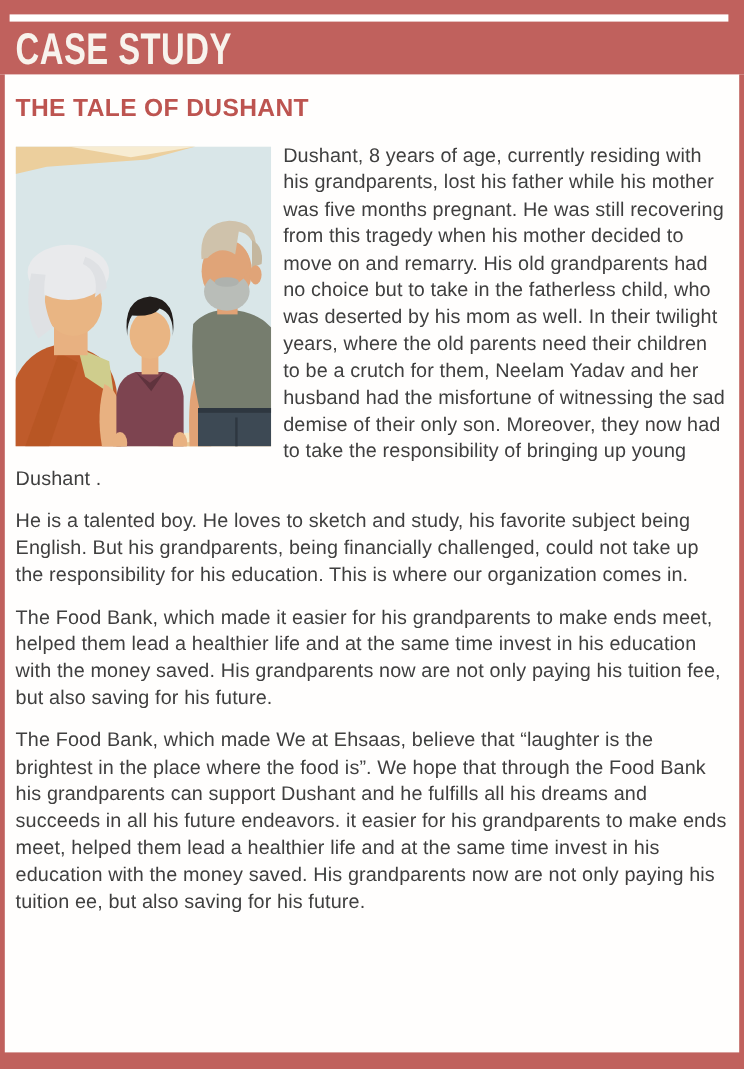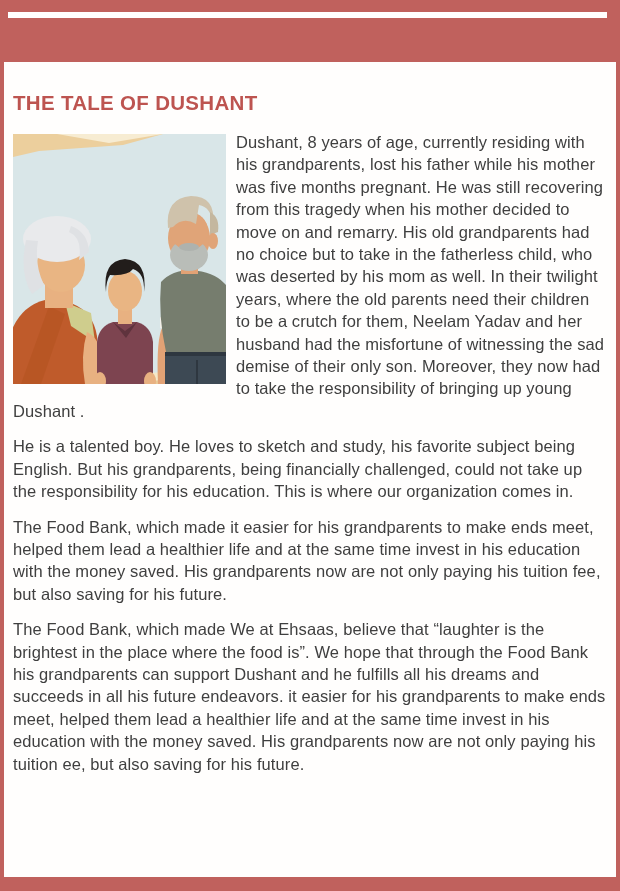--- a/index.html
+++ b/index.html
@@ -26,21 +26,21 @@
     color:var(--banner-text);font-weight:bold;font-size:37px;line-height:1;
     transform:scaleX(.74);transform-origin:left center;white-space:nowrap;
     letter-spacing:0.5px;
   }
   
   .content{
     height:829px;background:#fffefd;
     border-left:4px solid var(--accent);
     border-right:4px solid var(--accent);
     border-bottom:14px solid var(--accent);
-    padding:12px 9px;overflow:hidden;
+    padding:0 9px;overflow:hidden;
   }
   .page-title{
     color:var(--accent-strong);font-size:20.5px;font-weight:bold;
     margin:17px 0 16px;letter-spacing:.3px;
   }
   .illustration{
     float:left;width:213px;height:250px;margin:3px 10px 10px 0;padding:0;
   }
   .illustration svg{display:block;width:213px;height:250px;}
   .para{
@@ -52,20 +52,23 @@
     margin:3px 0 0;
   }
 </style>
 </head>
 <body>
 
 <div class="page">
 
   <div class="header">
     <div class="header-divider"></div>
+    <div class="banner-row">
+      <span class="banner-title">CASE STUDY</span>
+    </div>
   </div>
 
   <div class="content">
 
     <h1 class="page-title">THE TALE OF DUSHANT</h1>
 
     <figure class="illustration" role="img" aria-label="Illustration of a grandmother, a young boy and a grandfather standing against a light blue background">
       <svg viewBox="0 0 213 250" xmlns="http://www.w3.org/2000/svg">
 
         <rect x="0" y="0" width="213" height="250" fill="#d9e6e8"></rect>

